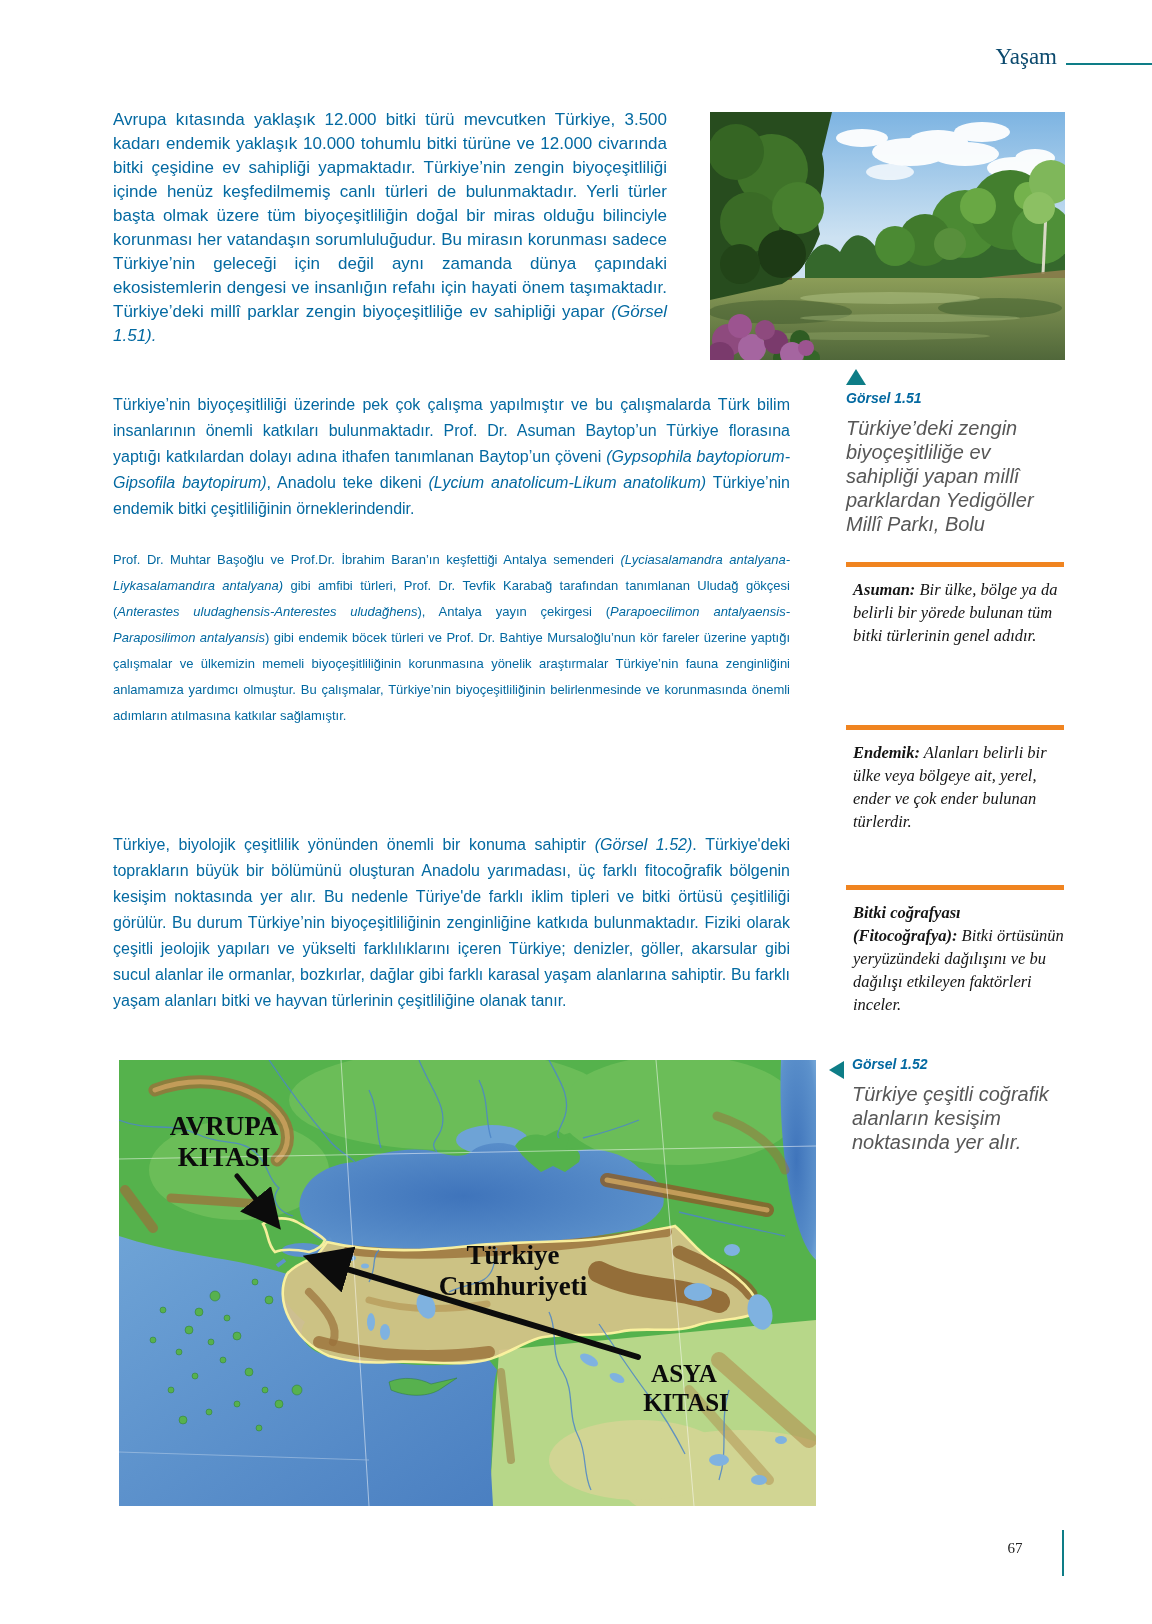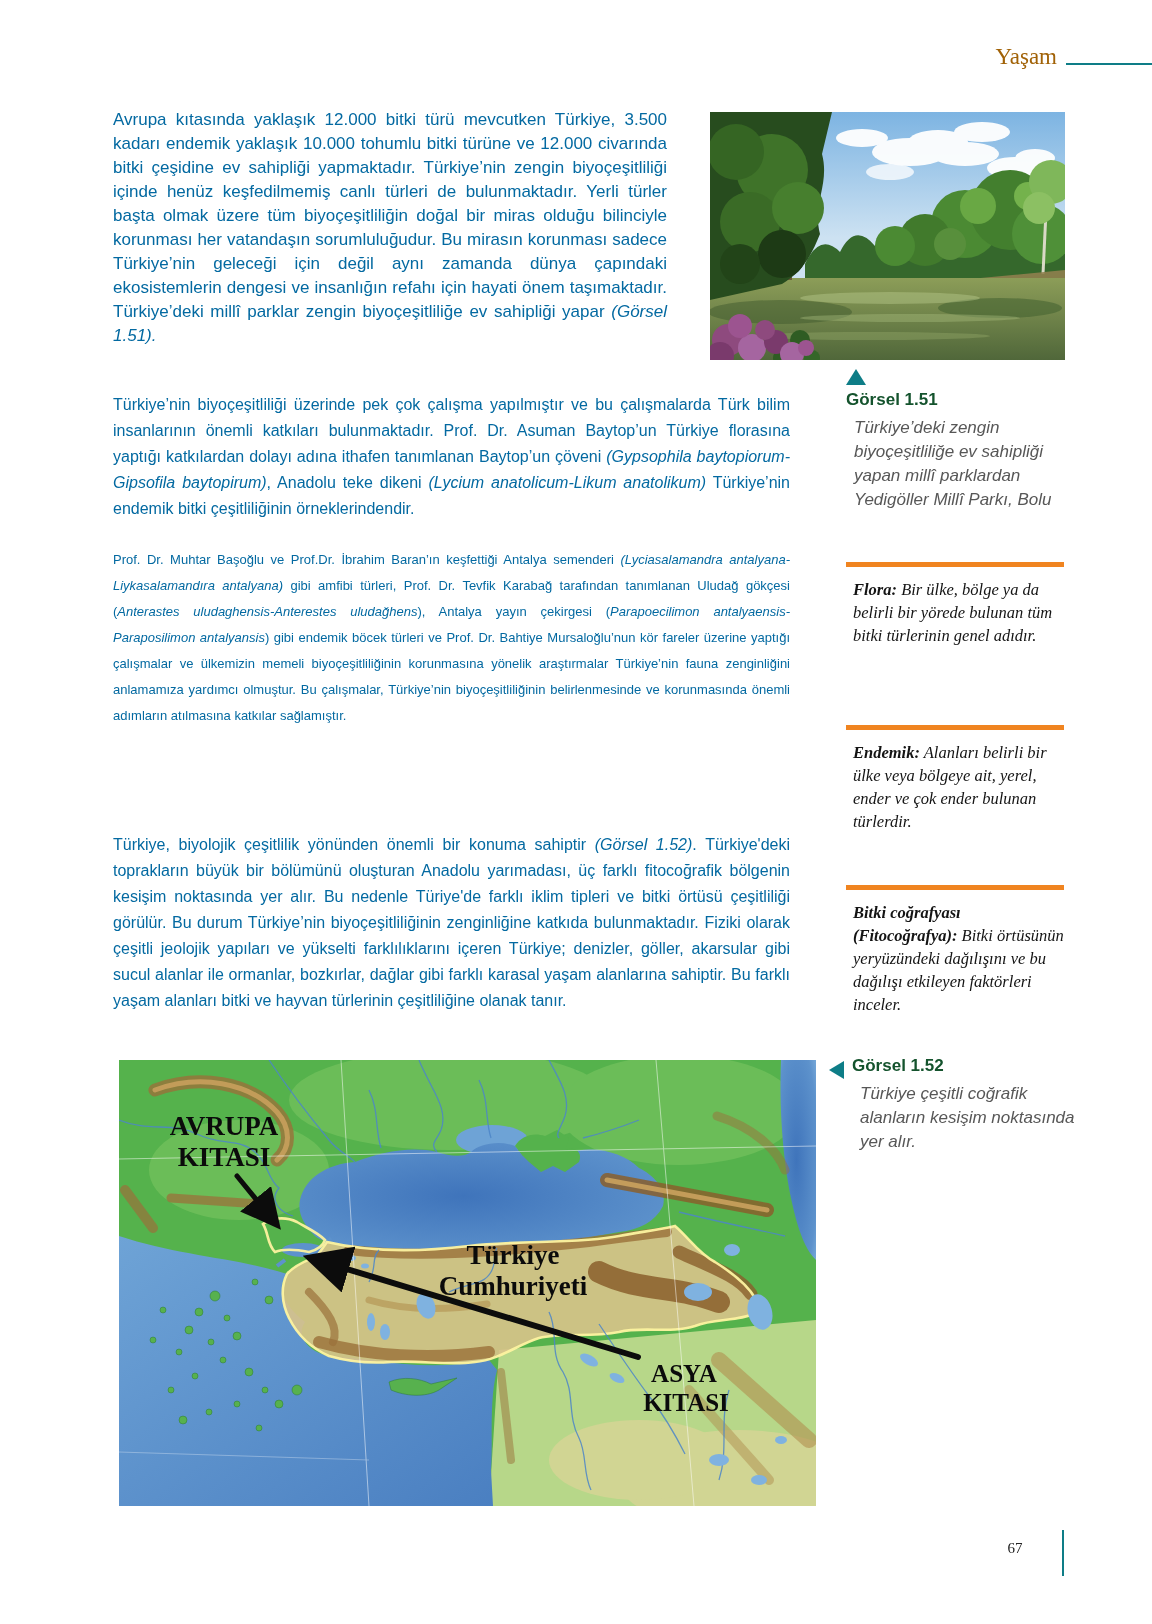--- a/index.html
+++ b/index.html
@@ -4,21 +4,21 @@
 <style>
   html,body { margin:0; padding:0; background:#e8e8e8; }
   .page {
     position:relative; width:1152px; height:1624px; margin:0 auto;
     background:#ffffff; overflow:hidden;
     font-family:"Liberation Sans", sans-serif; color:#1c1c1c;
   }
   
   .header-label {
     position:absolute; top:44px; left:900px; width:157px; text-align:right;
-    font-family:"Liberation Serif", serif; font-size:23px; color:#a16207;
+    font-family:"Liberation Serif", serif; font-size:23px; color:#0c4a6e;
   }
   .header-rule { position:absolute; top:63px; left:1066px; width:86px; height:2px; background:#0E7D87; }
 
   
   .para { position:absolute; margin:0; text-align:justify; color:#0369a1; }
   .para .it { font-style:italic; }
   .p0 { left:113px; top:108px; width:554px; font-size:17px;   line-height:24px; }
   .p1 { left:113px; top:392px; width:677px; font-size:16px;   line-height:26px; }
   .p2 { left:113px; top:547px; width:677px; font-size:13px;   line-height:26px; }
   .p3 { left:113px; top:832px; width:677px; font-size:16px;   line-height:26px; }
@@ -26,22 +26,22 @@
   
   .photo { position:absolute; left:710px; top:112px; width:355px; height:248px; }
   .photo svg { display:block; width:100%; height:100%; }
 
   
   .tri-up {
     position:absolute; left:846px; top:369px; width:0; height:0;
     border-left:10px solid transparent; border-right:10px solid transparent;
     border-bottom:16px solid #0E7D87;
   }
-  .fig-title { position:absolute; font-size:17px; font-weight:bold; color:#14532d; }
-  .fig-text  { position:absolute; font-size:17px; font-style:italic; line-height:24px; color:#575757;margin-left:8px; }
+  .fig-title { position:absolute; font-size:14px; font-weight:bold; font-style:italic; color:#0369a1; }
+  .fig-text  { position:absolute; font-size:20px; font-style:italic; line-height:24px; color:#575757; }
   .g151-title { left:846px; top:390px; }
   .g151-text  { left:846px; top:416px; width:222px; }
   .tri-left {
     position:absolute; left:829px; top:1061px; width:0; height:0;
     border-top:9px solid transparent; border-bottom:9px solid transparent;
     border-right:15px solid #0E7D87;
   }
   .g152-title { left:852px; top:1056px; }
   .g152-text  { left:852px; top:1082px; width:232px; }
 
@@ -151,21 +151,21 @@
       </g>
     </svg>
   </div>
 
   <div class="tri-up"></div>
   <div class="fig-title g151-title">Görsel 1.51</div>
   <div class="fig-text g151-text">Türkiye’deki zengin biyoçeşitliliğe ev sahipliği yapan millî parklardan Yedigöller Millî Parkı, Bolu</div>
 
   <div class="infobox box0">
     <div class="bar"></div>
-    <div class="txt"><span class="term">Flora:</span> <span>Bir ülke, bölge ya da belirli bir yörede bulunan tüm bitki türlerinin genel adıdır.</span></div>
+    <div class="txt"><span class="term">Asuman:</span> <span>Bir ülke, bölge ya da belirli bir yörede bulunan tüm bitki türlerinin genel adıdır.</span></div>
   </div>
   <div class="infobox box2">
     <div class="bar"></div>
     <div class="txt"><span class="term">Bitki coğrafyası (Fitocoğrafya):</span> <span>Bitki örtüsünün yeryüzündeki dağılışını ve bu dağılışı etkileyen faktörleri inceler.</span></div>
   </div>
   <div class="infobox box1">
     <div class="bar"></div>
     <div class="txt"><span class="term">Endemik:</span> <span>Alanları belirli bir ülke veya bölgeye ait, yerel, ender ve çok ender bulunan türlerdir.</span></div>
   </div>
 

